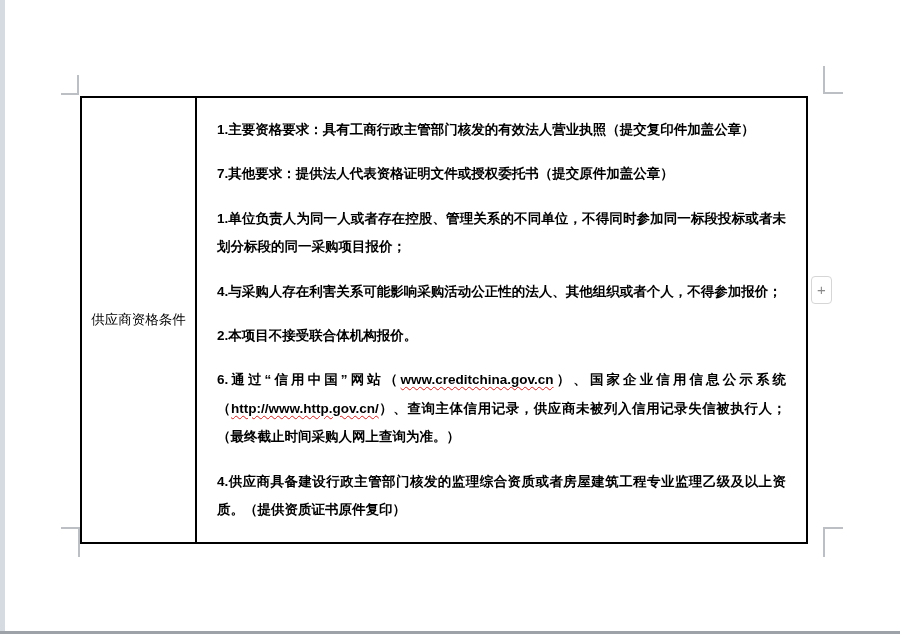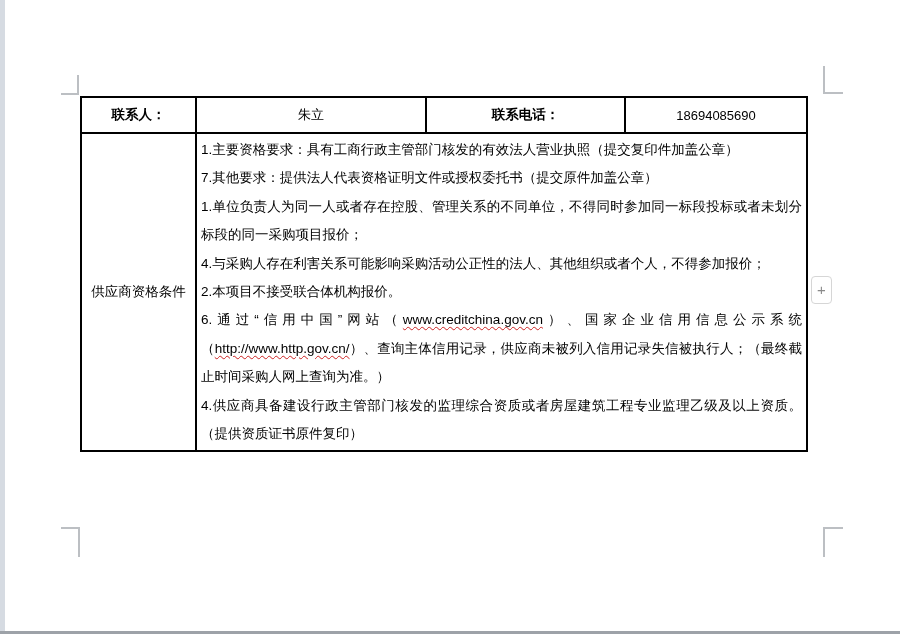--- a/index.html
+++ b/index.html
@@ -45,25 +45,26 @@
   td.val { text-align: center; font-size: 13px; }
   .u { text-decoration: underline; text-underline-offset: 3px; white-space: nowrap; font-size: 12px; }
 
   td.qual-label { font-weight: normal; text-align: center; font-size: 13.5px; }
   td.qual {
     vertical-align: top;
     height: 282px;
     padding: 3px 6px 3px 7px;
   }
   td.qual p.req {
-    margin: 0;
+    margin: 16px;
     font-size: 13.5px;
     line-height: 28.4px;
     text-align: justify;
     text-justify: inter-character;
+    font-weight: bold;
   }
   .wavy {
     text-decoration: underline wavy #cc2222;
     text-decoration-thickness: 1px;
     text-underline-offset: 2px;
   }
 
   
   .plus-btn {
     position: absolute; left: 811px; top: 276px;
@@ -92,26 +93,20 @@
   <div class="crop br"></div>
 
   <table class="doc">
     <colgroup>
       <col style="width:115px">
         <col style="width:230px">
         <col style="width:199px">
         <col style="width:182px">
     </colgroup>
     <tbody>
-      <tr class="r1">
-        <td class="lbl">联系人：</td>
-        <td class="val">朱立</td>
-        <td class="lbl">联系电话：</td>
-        <td class="val">18694085690</td>
-      </tr>
       <tr>
         <td class="qual-label">供应商资格条件</td>
         <td class="qual" colspan="3">
           <p class="req">1.主要资格要求：具有工商行政主管部门核发的有效法人营业执照（提交复印件加盖公章）</p>
           <p class="req">7.其他要求：提供法人代表资格证明文件或授权委托书（提交原件加盖公章）</p>
           <p class="req">1.单位负责人为同一人或者存在控股、管理关系的不同单位，不得同时参加同一标段投标或者未划分标段的同一采购项目报价；</p>
           <p class="req">4.与采购人存在利害关系可能影响采购活动公正性的法人、其他组织或者个人，不得参加报价；</p>
           <p class="req">2.本项目不接受联合体机构报价。</p>
           <p class="req"><span>6.通过“信用中国”网站（</span><span class="wavy">www.creditchina.gov.cn</span><span>）、国家企业信用信息公示系统（</span><span class="wavy">http://www.http.gov.cn/</span><span>）、查询主体信用记录，供应商未被列入信用记录失信被执行人；（最终截止时间采购人网上查询为准。）</span></p>
           <p class="req">4.供应商具备建设行政主管部门核发的监理综合资质或者房屋建筑工程专业监理乙级及以上资质。（提供资质证书原件复印）</p>

